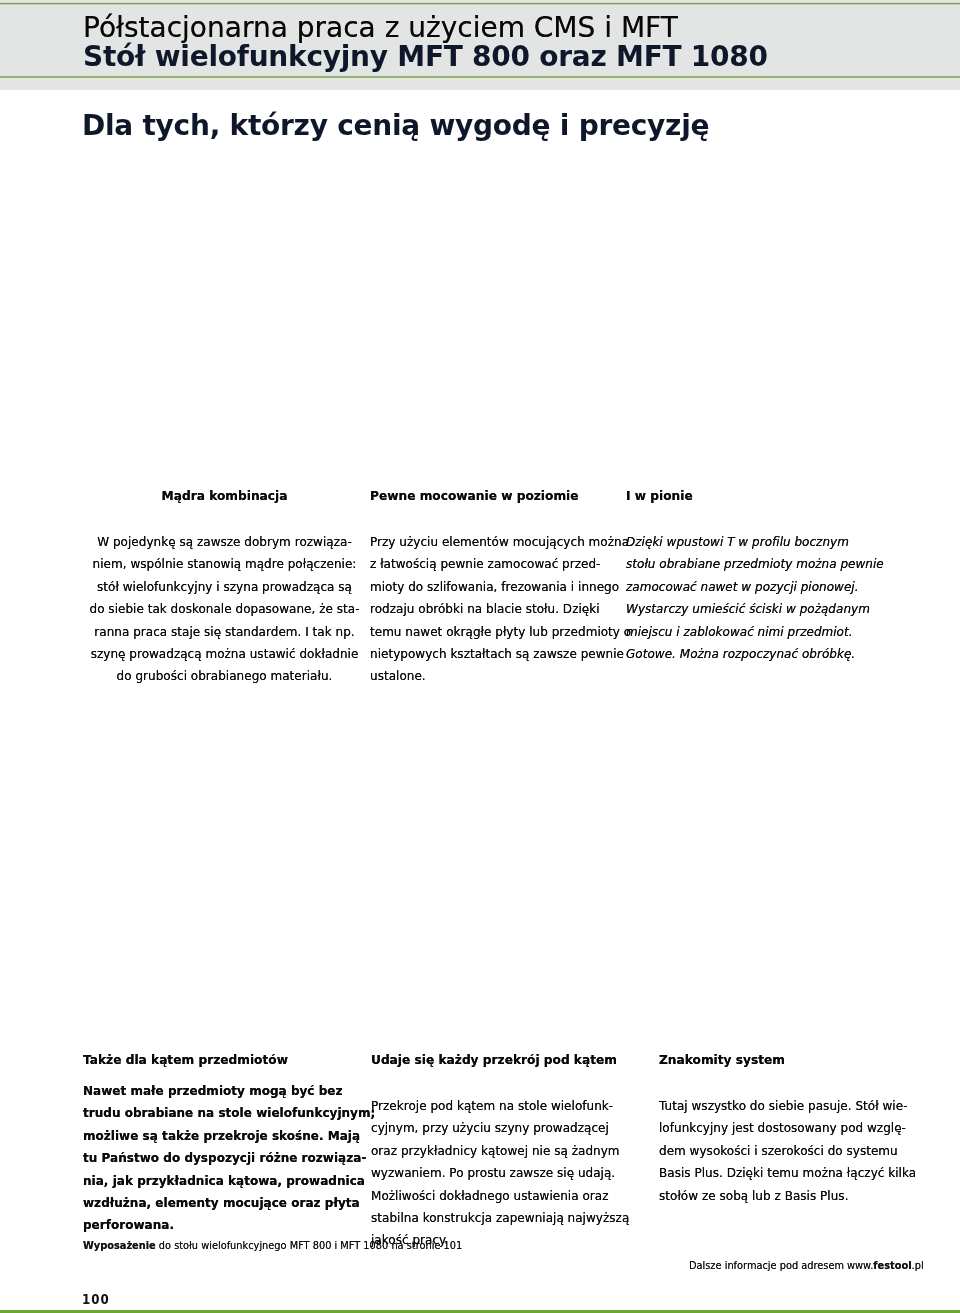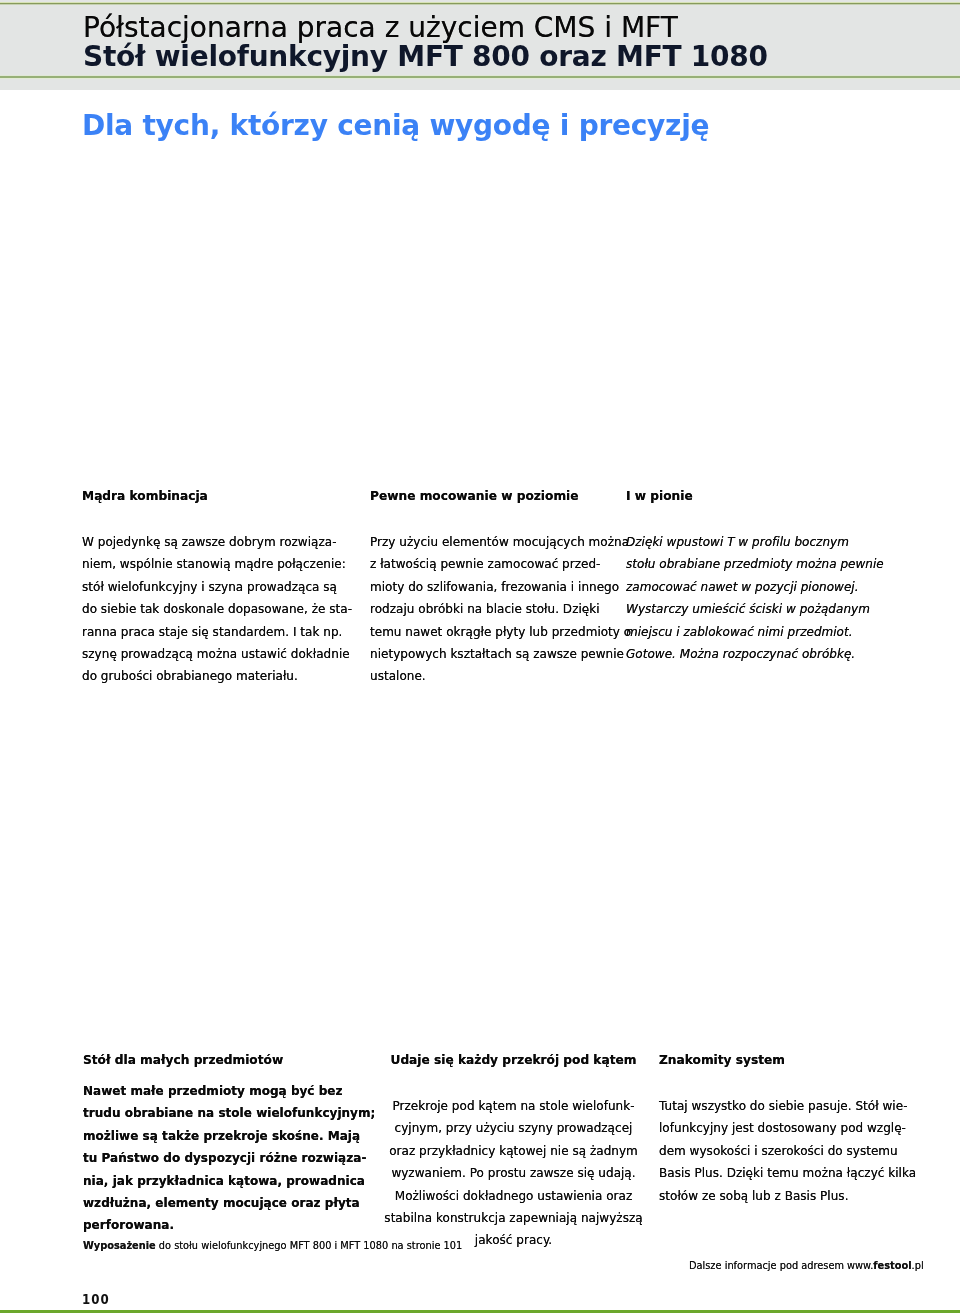--- a/index.html
+++ b/index.html
@@ -17,21 +17,21 @@
   .rule-top2  { position:absolute; left:0; top:4px;  width:960px; height:1px; background:#c5d0b0; }
   .rule-mid0  { position:absolute; left:0; top:75px; width:960px; height:1px; background:#e0e8d5; }
   .rule-mid   { position:absolute; left:0; top:76px; width:960px; height:2px; background:#97b077; }
   .rule-mid2  { position:absolute; left:0; top:78px; width:960px; height:1px; background:#e2ebd4; }
   .hdr-text   { position:absolute; left:83px; top:12.5px; white-space:nowrap; }
   .hdr-line1  { font-size:28px; line-height:29.6px; font-weight:400; color:#080808;
                 text-shadow:0 0 0.4px rgba(0,0,0,0.7); }
   .hdr-line2  { font-size:28px; line-height:29.6px; font-weight:700; letter-spacing:-0.25px; color:#0f172a; }
 
   .subtitle   { position:absolute; left:82px; top:108.5px; font-size:28px;
-                font-weight:700; letter-spacing:-0.25px; white-space:nowrap; color:#3b82f6; }
+                font-weight:700; letter-spacing:-0.25px; white-space:nowrap; color:#0f172a; }
 
   
   .col        { position:absolute; width:285px; }
   .col-h      { font-size:12.2px; font-weight:700; line-height:14px; color:#080808;
                 text-shadow:0 0 0.4px rgba(0,0,0,0.8); }
   .col-p      { font-size:12px; letter-spacing:0.03px; line-height:22.4px;
                 font-weight:400; color:#0a0a0a; white-space:pre;
                 text-shadow:0 0 0.45px rgba(0,0,0,0.85); }
 
   
@@ -61,21 +61,21 @@
   <div class="rule-mid"></div>
   <div class="rule-mid2"></div>
 
   <div class="hdr-text">
     <div class="hdr-line1">Półstacjonarna praca z użyciem CMS i MFT</div>
     <div class="hdr-line2">Stół wielofunkcyjny MFT 800 oraz MFT 1080</div>
   </div>
 
   <div class="subtitle">Dla tych, którzy cenią wygodę i precyzję</div>
 
-  <div class="col" style="left:82px;top:489px;">
+  <div class="col" style="left:82px;top:489px;text-align:center;">
     <div class="col-h">Mądra kombinacja</div>
     <div class="col-p" style="margin-top:28px;">W pojedynkę są zawsze dobrym rozwiąza-
 niem, wspólnie stanowią mądre połączenie:
 stół wielofunkcyjny i szyna prowadząca są
 do siebie tak doskonale dopasowane, że sta-
 ranna praca staje się standardem. I tak np.
 szynę prowadzącą można ustawić dokładnie
 do grubości obrabianego materiału.</div>
   </div>
   <div class="col" style="left:370px;top:489px;">
@@ -92,30 +92,30 @@
     <div class="col-h">I w pionie</div>
     <div class="col-p" style="margin-top:28px;font-style:italic;">Dzięki wpustowi T w profilu bocznym
 stołu obrabiane przedmioty można pewnie
 zamocować nawet w pozycji pionowej.
 Wystarczy umieścić ściski w pożądanym
 miejscu i zablokować nimi przedmiot.
 Gotowe. Można rozpoczynać obróbkę.</div>
   </div>
 
   <div class="col" style="left:83px;top:1053px;">
-    <div class="col-h">Stół dla małych przedmiotów</div>
+    <div class="col-h">Także dla kątem przedmiotów</div>
     <div class="col-p" style="margin-top:13px;font-weight:bold;">Nawet małe przedmioty mogą być bez
 trudu obrabiane na stole wielofunkcyjnym;
 możliwe są także przekroje skośne. Mają
 tu Państwo do dyspozycji różne rozwiąza-
 nia, jak przykładnica kątowa, prowadnica
 wzdłużna, elementy mocujące oraz płyta
 perforowana.</div>
   </div>
-  <div class="col" style="left:371px;top:1053px;text-align:center;">
+  <div class="col" style="left:371px;top:1053px;">
     <div class="col-h">Udaje się każdy przekrój pod kątem</div>
     <div class="col-p" style="margin-top:28px;">Przekroje pod kątem na stole wielofunk-
 cyjnym, przy użyciu szyny prowadzącej
 oraz przykładnicy kątowej nie są żadnym
 wyzwaniem. Po prostu zawsze się udają.
 Możliwości dokładnego ustawienia oraz
 stabilna konstrukcja zapewniają najwyższą
 jakość pracy.</div>
   </div>
   <div class="col" style="left:659px;top:1053px;">

